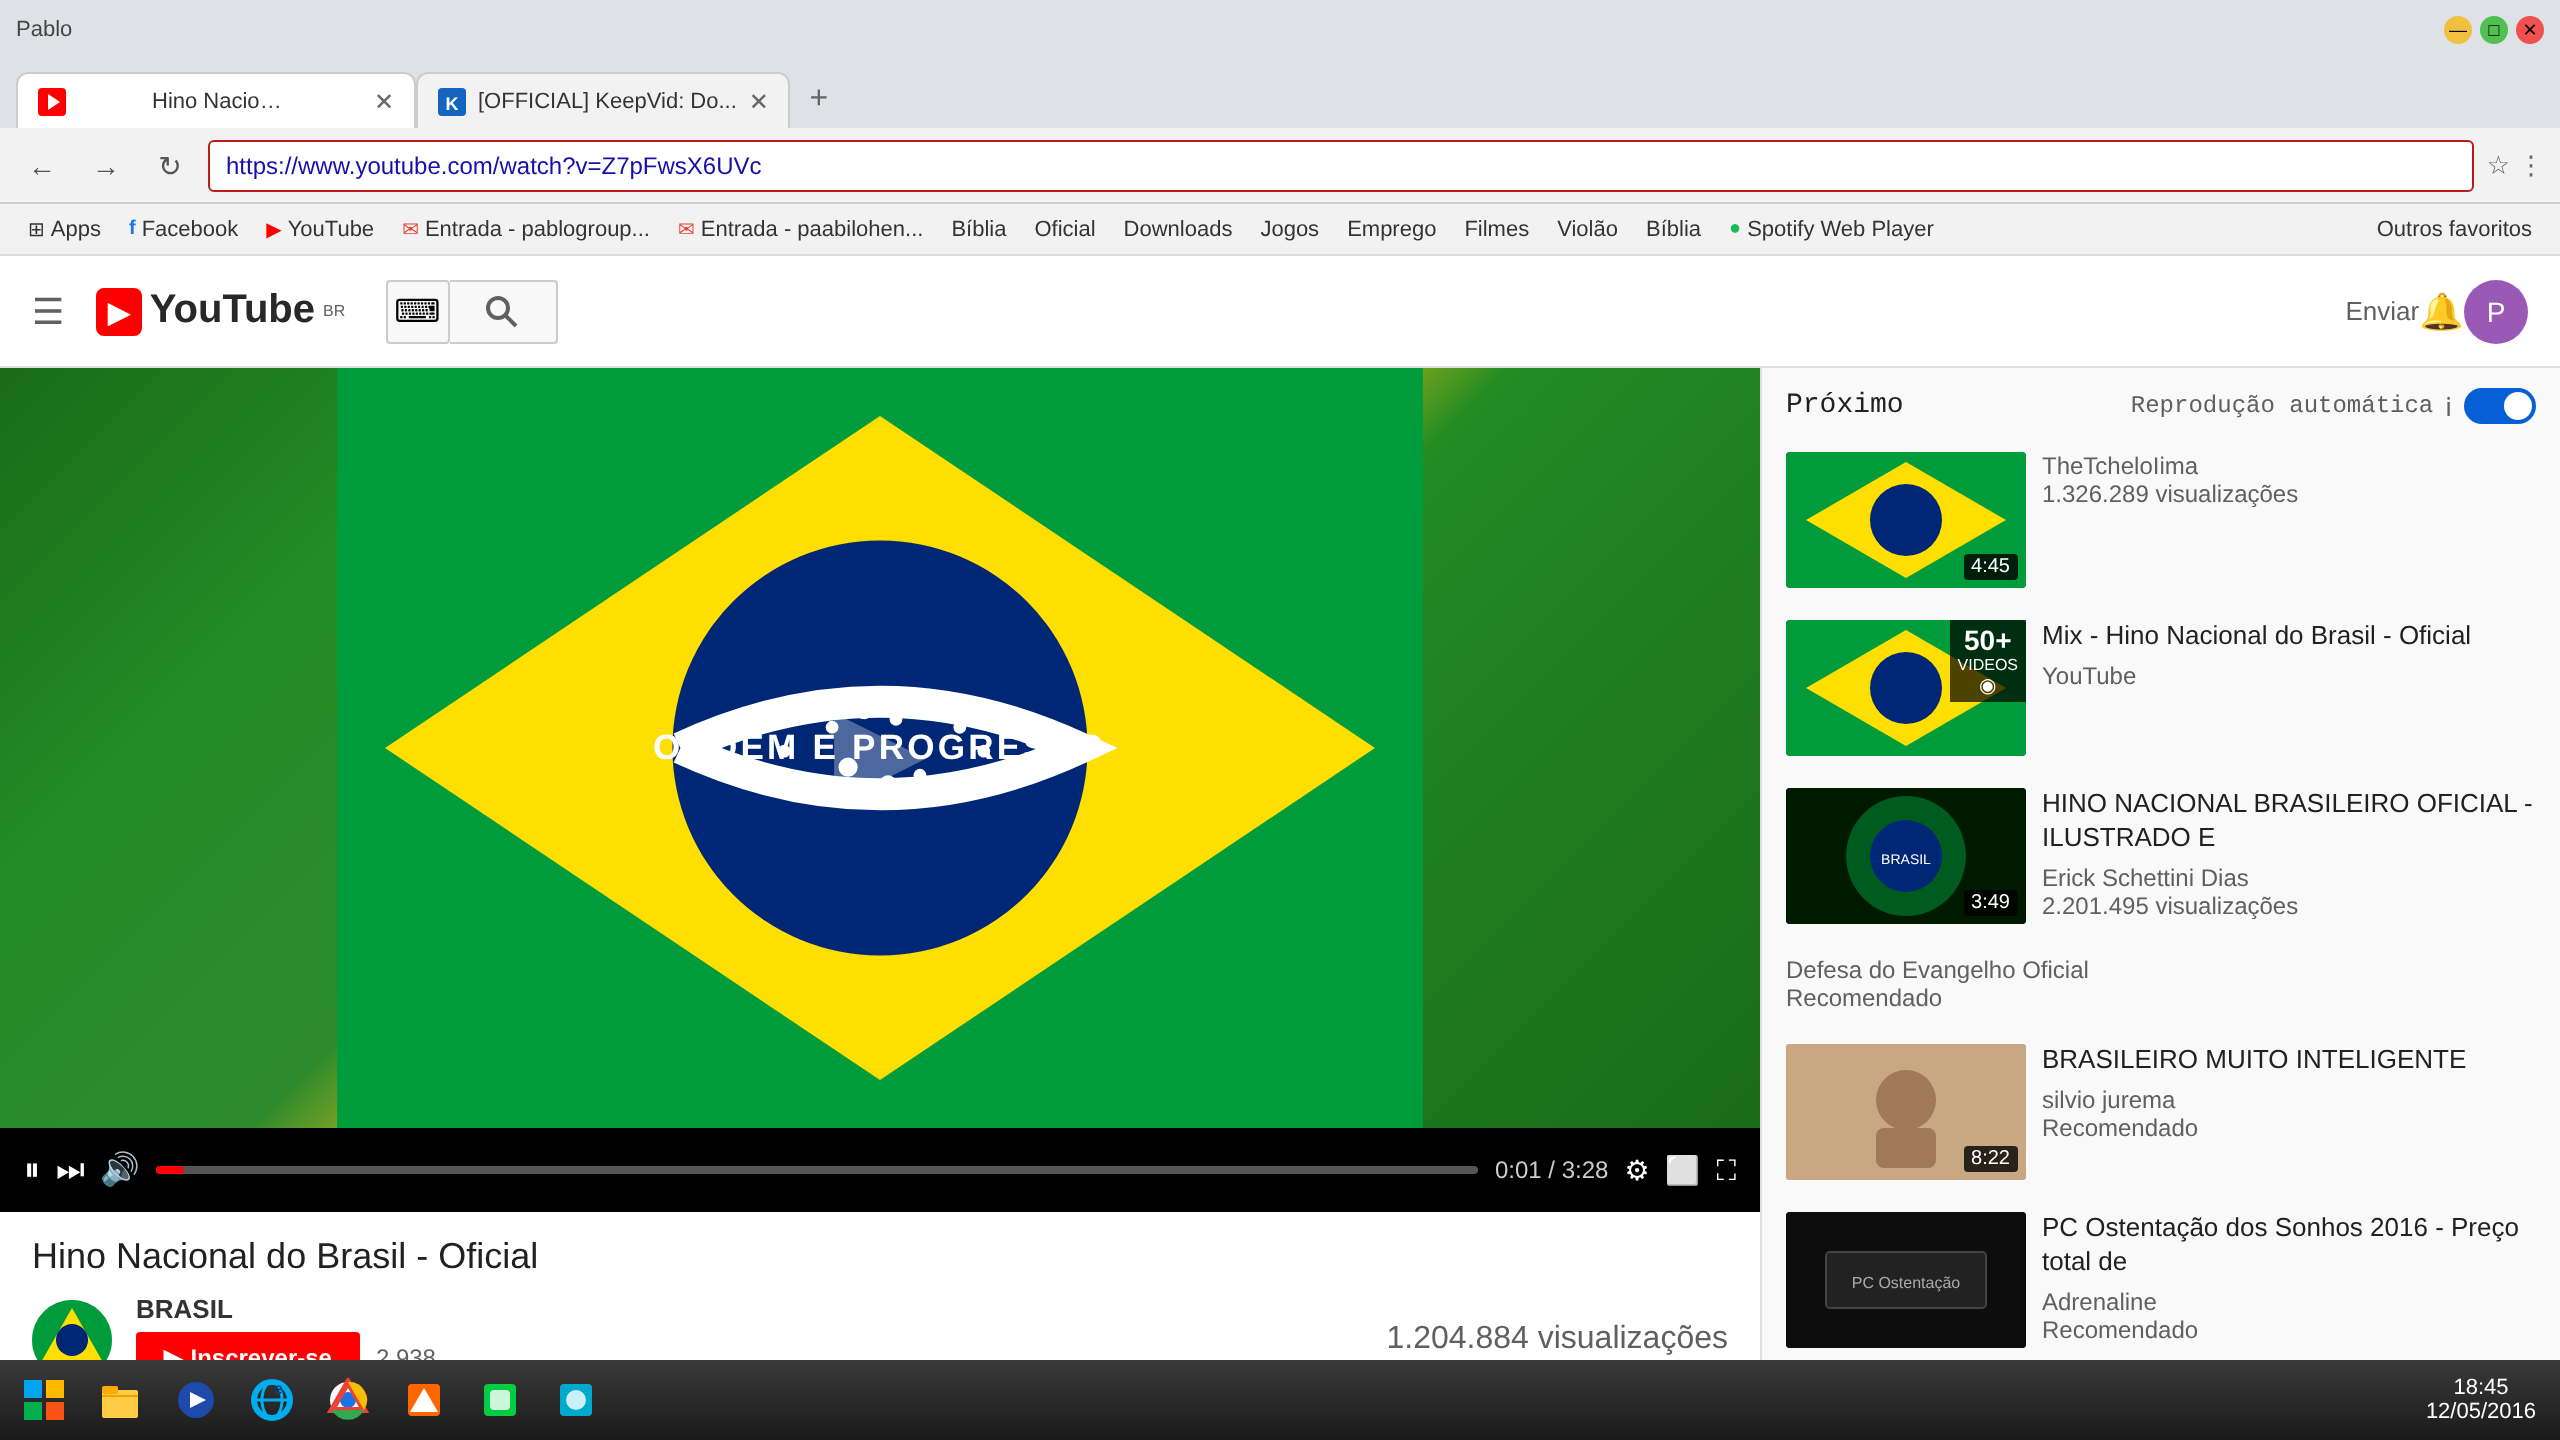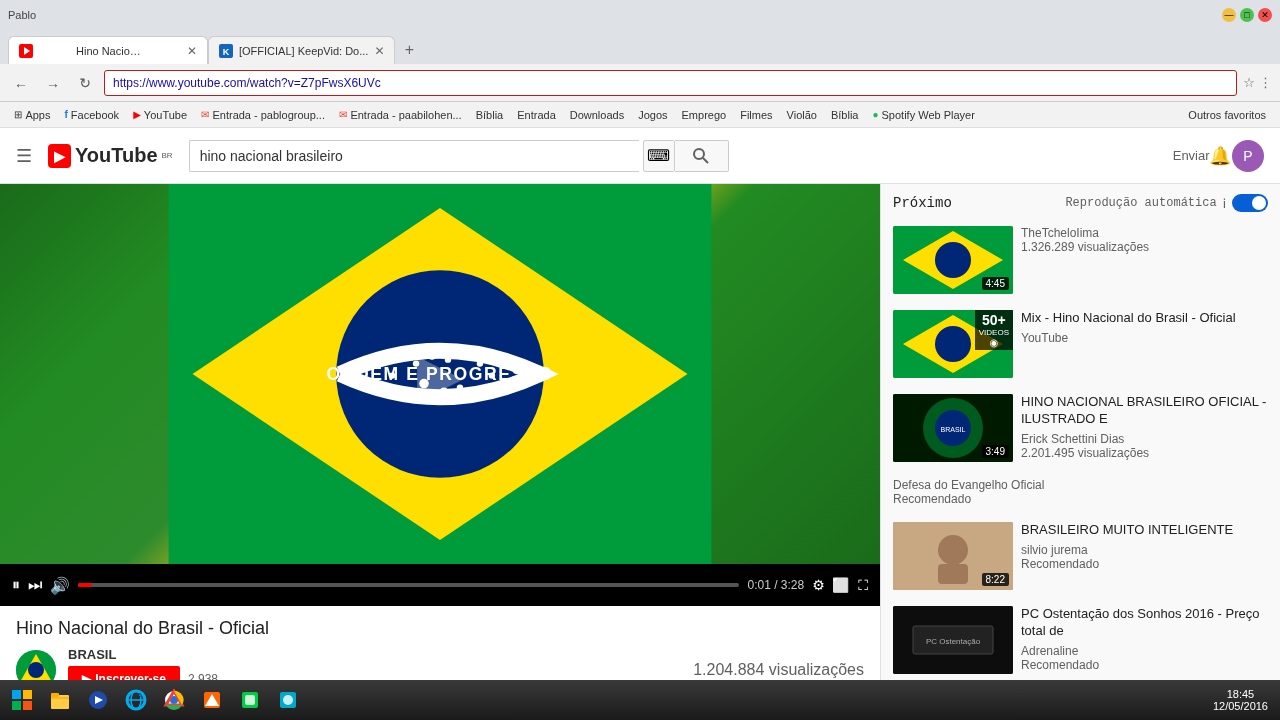--- a/index.html
+++ b/index.html
@@ -186,21 +186,21 @@
       <span>Entrada - pablogroup...</span>
     </div>
     <div class="bookmark-item">
       <span class="bk-icon" style="color:#ea4335;">✉</span>
       <span>Entrada - paabilohen...</span>
     </div>
     <div class="bookmark-item">
       <span>Bíblia</span>
     </div>
     <div class="bookmark-item">
-      <span>Entrada</span>
+      <span>Oficial</span>
     </div>
     <div class="bookmark-item">
       <span>Downloads</span>
     </div>
     <div class="bookmark-item">
       <span>Jogos</span>
     </div>
     <div class="bookmark-item">
       <span>Emprego</span>
     </div>
@@ -225,21 +225,20 @@
   <div class="yt-page">
 
     <div class="yt-header">
       <span class="yt-menu-icon">☰</span>
       <div class="yt-logo">
         <span class="yt-logo-icon">▶</span>
         <span class="yt-logo-text">YouTube</span>
         <span class="yt-logo-br">BR</span>
       </div>
       <div class="yt-search-container">
-        <input class="yt-search-input" type="text" value="hino nacional brasileiro" style="">
         <div class="yt-kbd-btn" style="font-size:16px;">⌨</div>
         <div class="yt-search-btn">
           <svg width="16" height="16" viewBox="0 0 16 16">
               <circle cx="6" cy="6" r="5" fill="none" stroke="#606060" stroke-width="2"></circle>
               <line x1="10" y1="10" x2="15" y2="15" stroke="#606060" stroke-width="2"></line>
             </svg>
         </div>
       </div>
       <div class="yt-header-right">
         <button class="yt-enviar-btn">Enviar</button>

